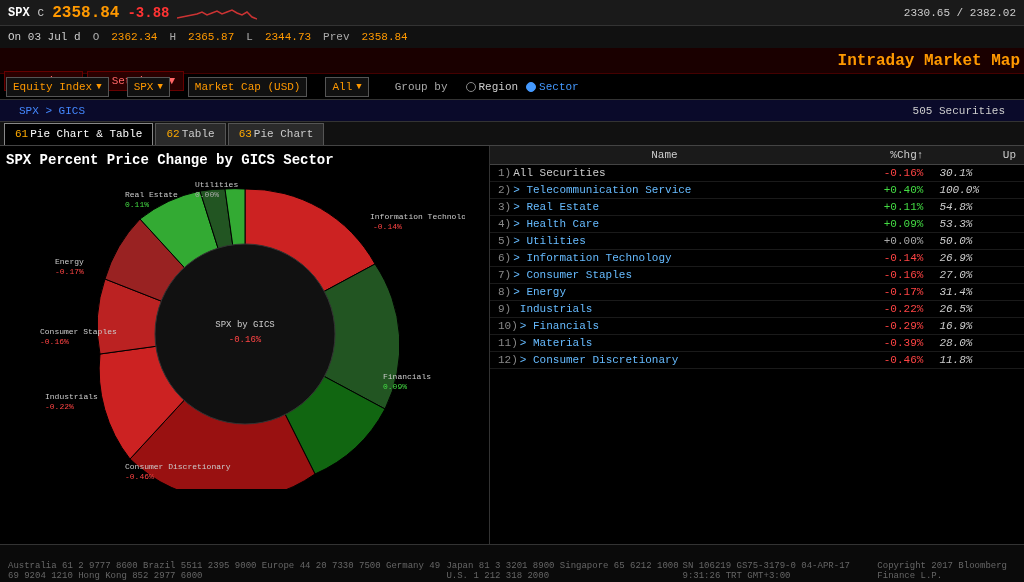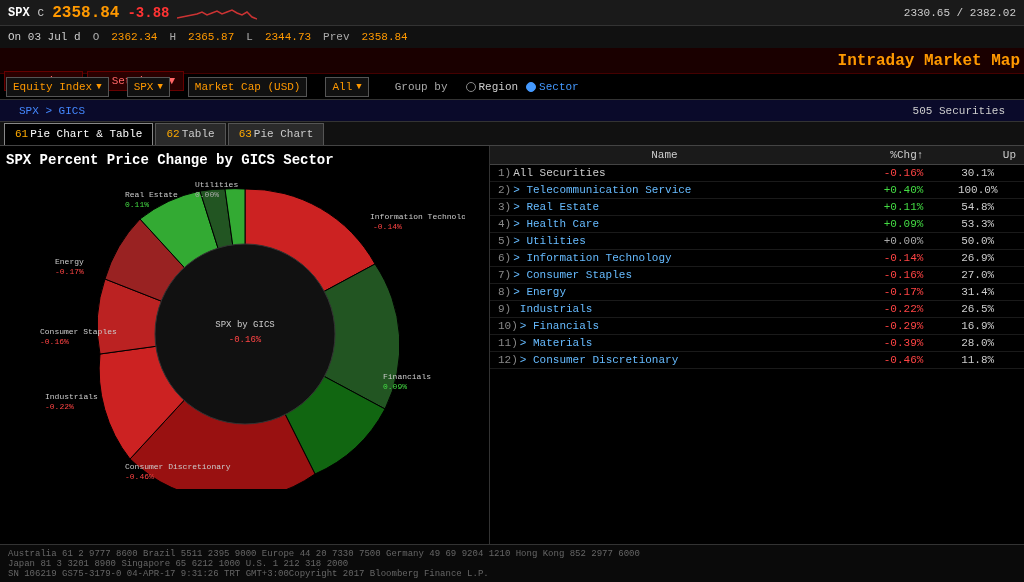--- a/index.html
+++ b/index.html
@@ -201,32 +201,32 @@
       font-size: 11px;
       padding: 2px 8px;
       border-bottom: 1px solid #1a1a1a;
     }
     .row-name { color: #66bbff; }
     .row-name.all { color: #ccc; }
     .row-num { color: #888; margin-right: 2px; }
     .chg-pos { color: #44dd44; text-align: right; }
     .chg-neg { color: #ff4444; text-align: right; }
     .chg-zero { color: #aaa; text-align: right; }
-    .up-val { color: #ccc; text-align: center; }
+    .up-val { color: #ccc; text-align: left; font-style: italic; }
 
     
     .footer {
       background: #0a0a0a;
       border-top: 1px solid #333;
-      padding: 8px 8px;
+      padding: 16px 8px;
       font-size: 9px;
       color: #666;
       height: 38px;
       display: flex;
-      flex-direction: column;
+      flex-direction: row;
       justify-content: center;
     }
 
     
     .slice-red { fill: #cc2222; stroke: #000; stroke-width: 1; }
     .slice-dark-red { fill: #991111; stroke: #000; stroke-width: 1; }
     .slice-green { fill: #225522; stroke: #000; stroke-width: 1; }
     .slice-bright-green { fill: #33aa33; stroke: #000; stroke-width: 1; }
     .inner-circle { fill: #111; stroke: #333; stroke-width: 1; }
     .pie-label { fill: #ccc; font-size: 8px; font-family: 'Courier New', monospace; }

